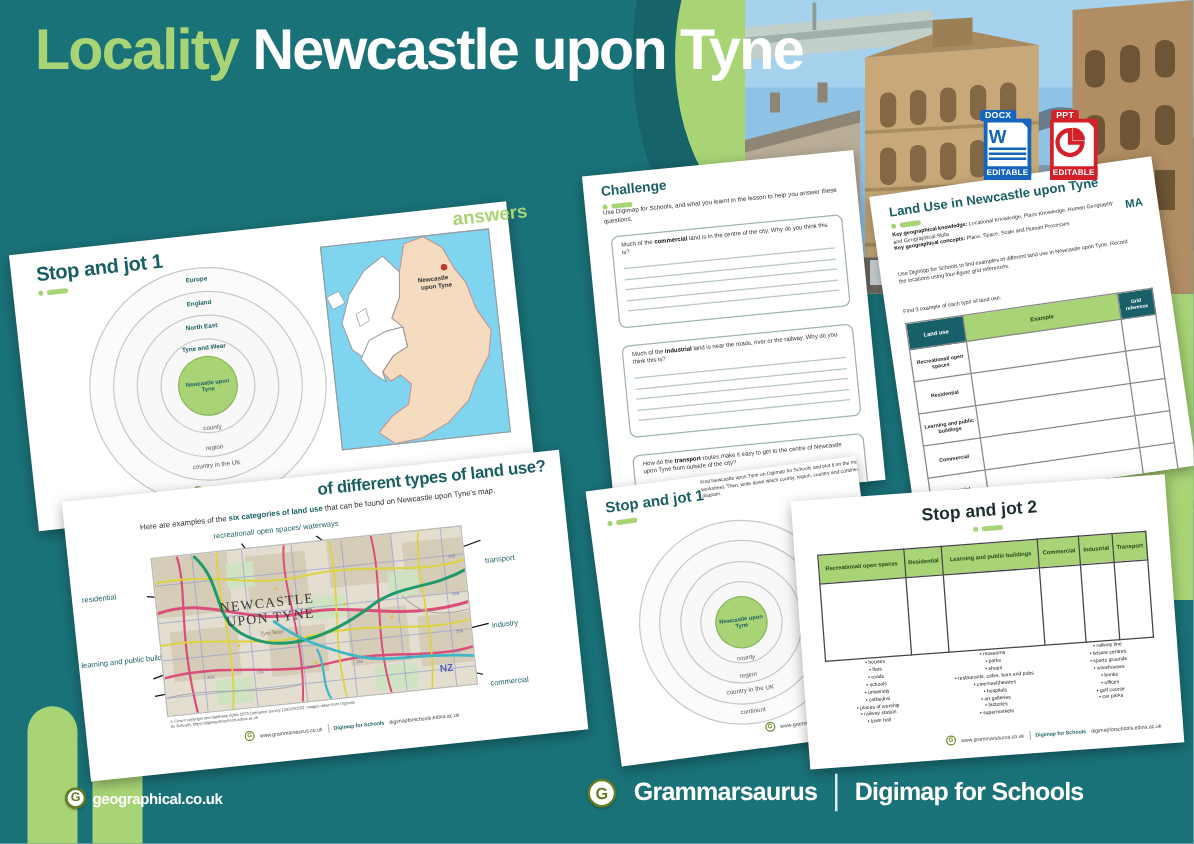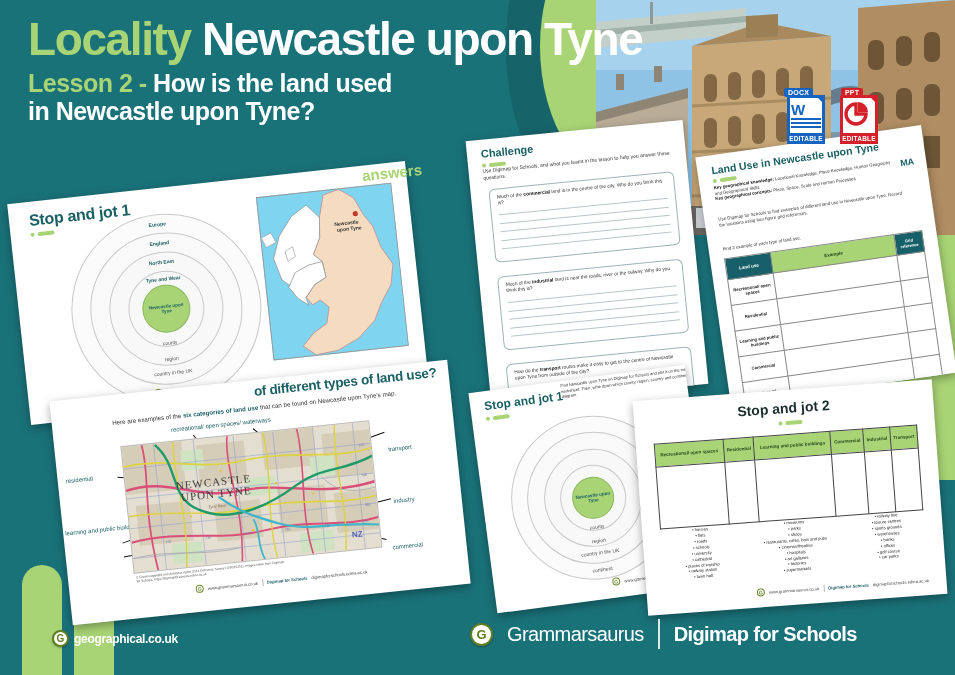--- a/index.html
+++ b/index.html
@@ -296,21 +296,21 @@
     width: 23px; height: 23px; border-radius: 50%;
     background: #fff; border: 2px solid #5f7d23;
     display: flex; align-items: center; justify-content: center;
     color: #5f7d23; font-size: 13px; font-weight: bold;
     box-shadow: 0 1px 2px rgba(0,0,0,.3);
   }
   .g-badge.sm { width: 17px; height: 17px; font-size: 10px; border-width: 2px; }
   .footer-left .txt {
     color: #fff; font-size: 12px; font-weight: bold; letter-spacing: -.3px;
   }
-  .footer-center .brand { color: #fff; font-size: 20px; font-weight: normal; letter-spacing: -.6px; }
+  .footer-center .brand { color: #fff; font-size: 20px; font-weight: bold; letter-spacing: -.6px; }
   .footer-center .vsep { width: 2px; height: 30px; background: rgba(255,255,255,.85); }
   .footer-center .partner { color: #fff; font-size: 20px; font-weight: bold; letter-spacing: -.6px; }
 </style>
 </head>
 <body>
 
 <div id="stage">
 
   <div class="blob-green-arc"></div>
   <div class="blob-teal-arc"></div>
@@ -393,25 +393,20 @@
       <rect x="92" y="206" width="200" height="29" fill="#6e6a64"></rect>
       <rect x="100" y="208" width="40" height="20" fill="#cfd5d8"></rect>
       <rect x="150" y="212" width="26" height="16" fill="#2b4a6e"></rect>
     </svg>
   </div>
 
   <div class="title-block">
     <div class="title-main">
       <span class="t-locality">Locality</span>
       <span class="t-rest">Newcastle upon Tyne</span>
-    </div>
-    <div class="subtitle">
-      <span class="sub-lesson">Lesson 2 -</span>
-      <span class="sub-rest">How is the land used</span><br>
-      <span class="sub-rest">in Newcastle upon Tyne?</span>
     </div>
   </div>
 
   <div class="answers-label">answers</div>
 
   <div class="badges">
     <div class="badge docx">
       <div class="sheet"></div>
       <div class="corner"></div>
       <div class="glyph">

